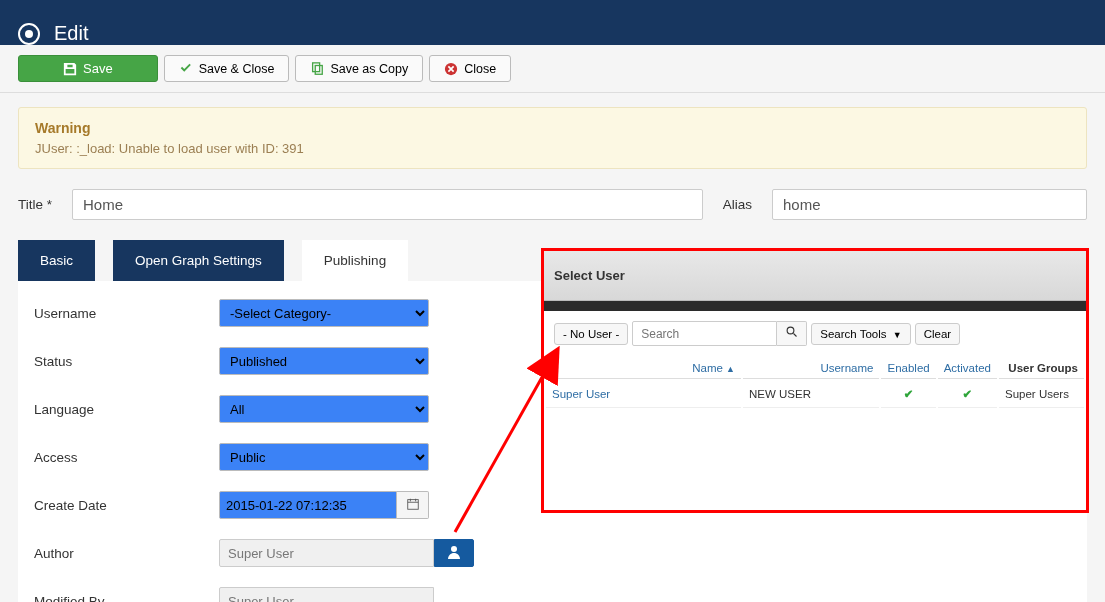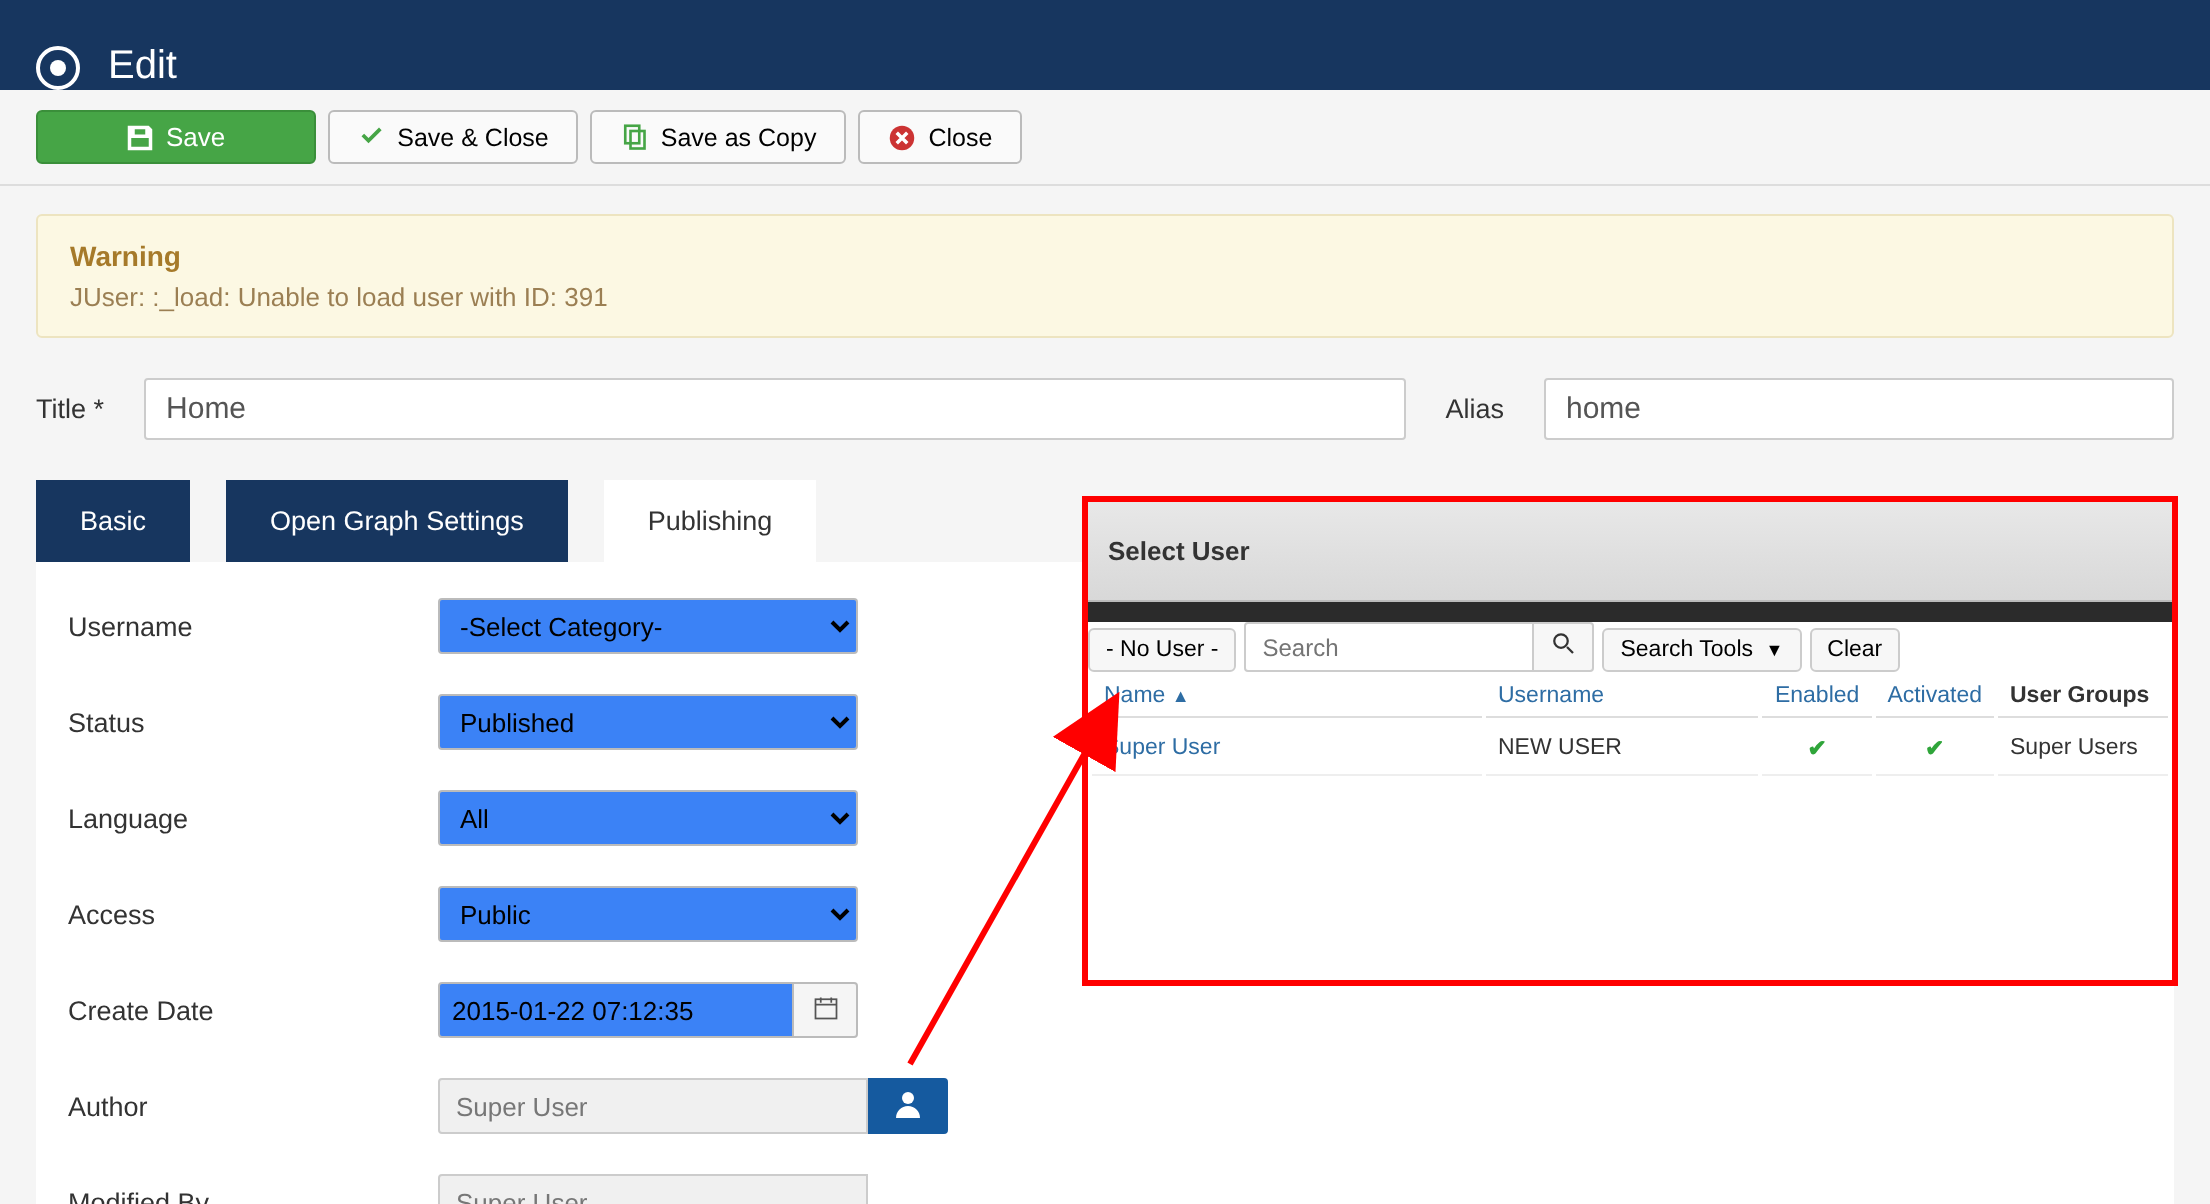--- a/index.html
+++ b/index.html
@@ -27,26 +27,26 @@
 .field-row{display:flex;align-items:center;margin-bottom:20px}
 .field-row .lbl{width:185px;font-size:13.5px;color:#333}
 .sel{width:210px;border:1px solid #bbb;border-radius:2px;padding:4px 6px;font-size:13px;height:28px;background:#3b82f6}
 .readonly{background:#f0f0f0;color:#777;border:1px solid #ccc;width:215px;padding:5px 8px;font-size:13px;border-radius:2px 0 0 2px;height:28px}
 .combo{display:flex}
 .combo .cal-btn{width:32px;height:28px;border:1px solid #bbb;border-left:none;background:#f5f5f5;display:flex;align-items:center;justify-content:center;cursor:pointer;border-radius:0 2px 2px 0}
 .combo .user-btn{width:40px;height:28px;background:#155a9f;border:1px solid #155a9f;display:flex;align-items:center;justify-content:center;cursor:pointer;border-radius:0 2px 2px 0}
 .popup{position:absolute;left:541px;top:248px;width:548px;border:3px solid #ff0000;background:#fff}
 .popup-hdr{background:linear-gradient(#e8e8e8,#d8d8d8);padding:17px 10px;font-weight:bold;font-size:13px;border-bottom:1px solid #bbb}
 .popup-bar{height:10px;background:#2b2b2b}
-.popup-tools{display:flex;gap:4px;align-items:flex-end}
+.popup-tools{padding:10px;display:flex;gap:4px;align-items:center}
 .small-btn{border:1px solid #ccc;background:#f7f7f7;border-radius:3px;padding:4px 8px;font-size:11.5px;cursor:pointer}
 .search-inp{border:1px solid #ccc;padding:4px 8px;font-size:12px;width:145px;height:25px;border-radius:2px 0 0 2px}
 .search-btn{border:1px solid #ccc;border-left:none;background:#f7f7f7;width:30px;height:25px;display:flex;align-items:center;justify-content:center;cursor:pointer;border-radius:0 2px 2px 0}
 .popup-table{width:100%;font-size:11.5px}
-.popup-table th{text-align:left;padding:4px 6px;color:#2e6da4;font-weight:normal;cursor:pointer;border-bottom:1px solid #ddd}
+.popup-table th{text-align:right;padding:4px 6px;color:#2e6da4;font-weight:normal;cursor:pointer;border-bottom:1px solid #ddd}
 .popup-table th.ug{color:#333;font-weight:bold}
 .popup-table td{padding:6px;border-bottom:1px solid #eee}
 .popup-table td.link{color:#2e6da4;cursor:pointer}
 .chk-green{color:#2fa53a;font-weight:bold}
 .arrow-svg{position:absolute;left:435px;top:317px;pointer-events:none}
 </style>
 </head>
 <body>
 
 <div class="topbar">

